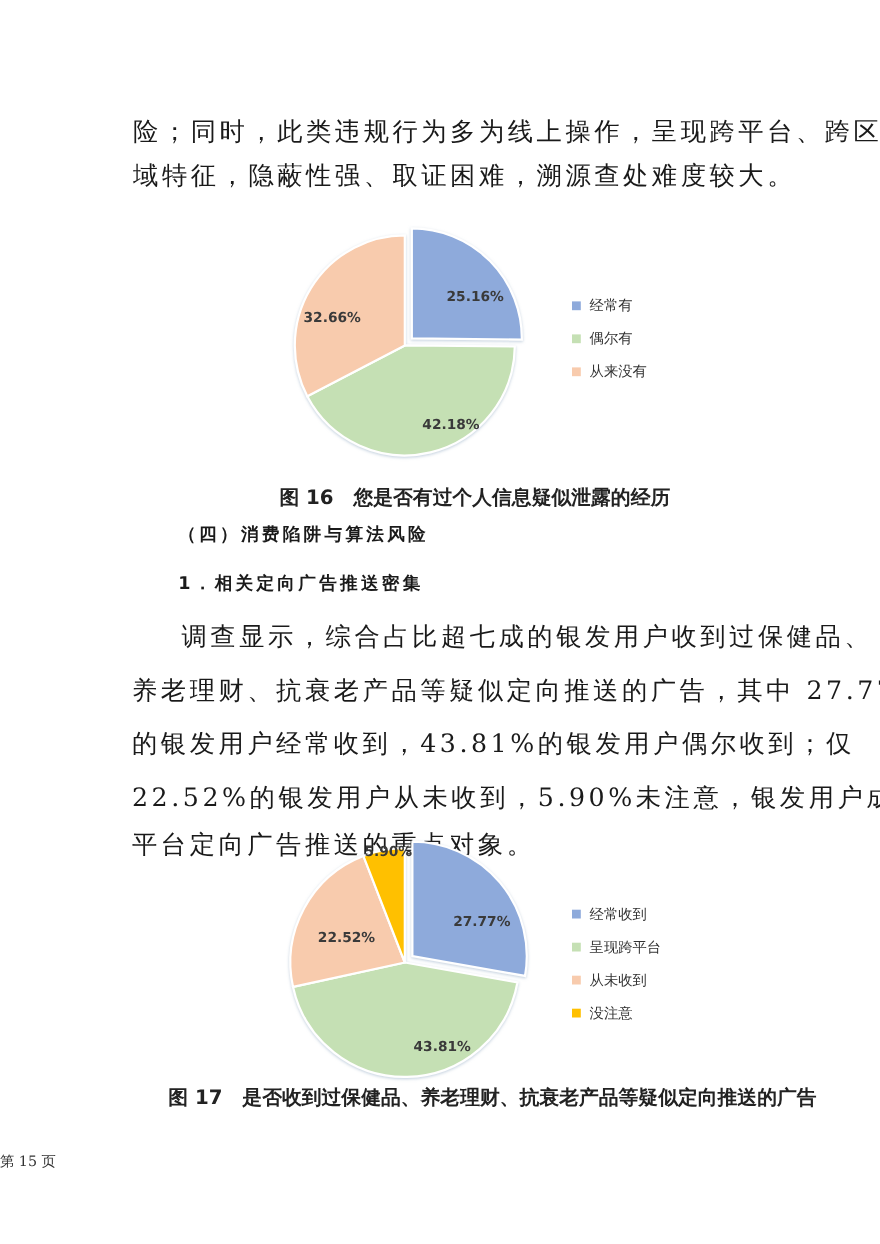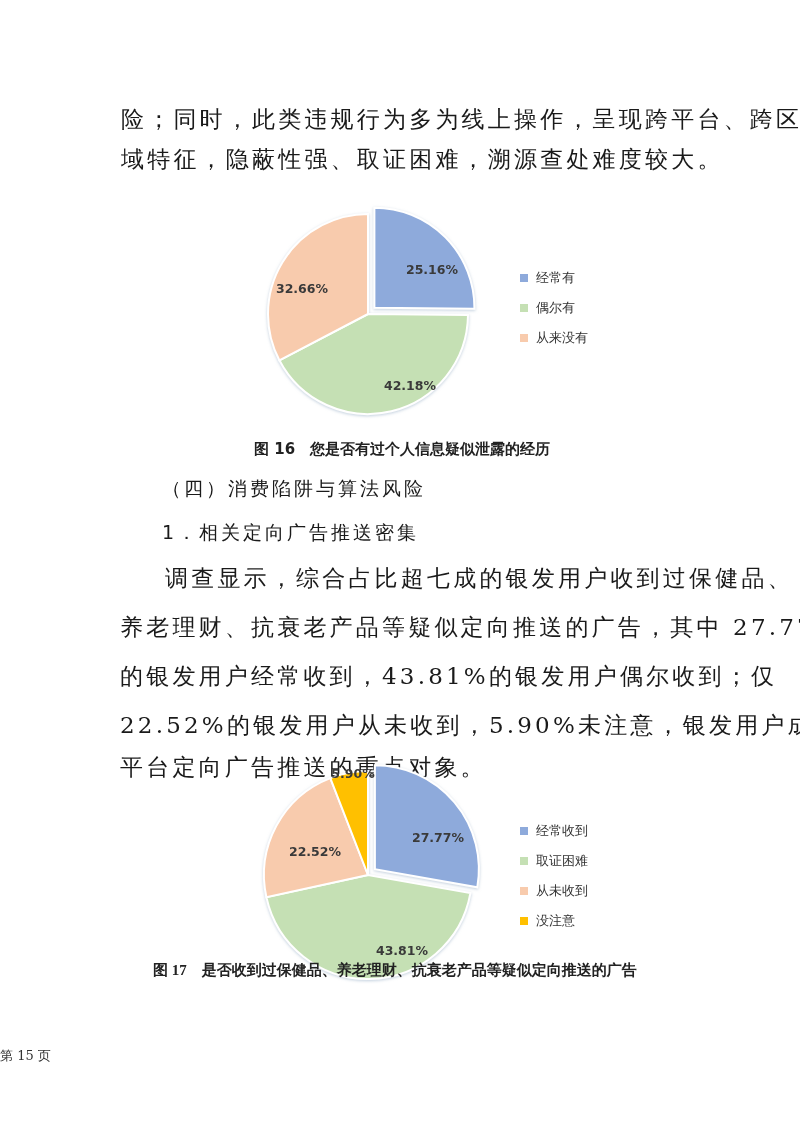--- a/index.html
+++ b/index.html
@@ -1,20 +1,20 @@
 <!DOCTYPE html>
 <html><head>
   <meta charset="utf-8">
   <style>
     html, body { margin: 0; padding: 0; background: #ffffff; }
     body { width: 800px; height: 1131px; position: relative; overflow: hidden;
            font-family: "DejaVu Serif", "Liberation Serif", serif; color: #1a1a1a; }
     .para-line { position: absolute; left: 120px; font-size: 23px; letter-spacing: 3.2px; white-space: nowrap; }
-    .heading { position: absolute; font-family: "DejaVu Sans", "Liberation Sans", sans-serif; font-weight: normal; font-size: 19px; letter-spacing: 3px; white-space: nowrap; }
-    .caption { position: absolute; font-family: "DejaVu Sans", "Liberation Sans", sans-serif; font-size: 15px; font-weight: bold; white-space: nowrap; color: #222; }
+    .heading { position: absolute; font-family: "DejaVu Sans", "Liberation Sans", sans-serif; font-weight: bold; font-size: 16px; letter-spacing: 3px; white-space: nowrap; }
+    .caption { position: absolute; font-family: "DejaVu Sans", "Liberation Sans", sans-serif; font-size: 18px; font-weight: bold; white-space: nowrap; color: #222; }
     .page-num { position: absolute; left: 0; right: 0; top: 1047px; text-align: left; font-size: 13px; color: #333; }
     .chart { position: absolute; }
     .chart svg { display: block; }
     .legend { position: absolute; font-family: Liberation Mono, monospace; font-size: 13px; color: #333; }
     .legend-item { display: flex; align-items: center; height: 30px; }
     .swatch { width: 8px; height: 8px; margin-right: 8px; display: inline-block; }
     .slice-label { font-family: "DejaVu Sans", "Liberation Sans", sans-serif; font-weight: bold; font-size: 12.5px; fill: #3a3a3a; }
   </style>
 </head>
 <body>
@@ -84,27 +84,27 @@
     <text class="slice-label" x="93" y="18" text-anchor="middle">5.90%</text>
   </svg>
 </div>
 <div class="legend" style="left:520px;top:816px;">
   <div class="legend-item">
     <span class="swatch" style="background:#8eaadb"></span>
     <span>经常收到</span>
   </div>
   <div class="legend-item">
     <span class="swatch" style="background:#c5e0b4"></span>
-    <span>取证困难</span>
+    <span>呈现跨平台</span>
   </div>
   <div class="legend-item">
     <span class="swatch" style="background:#f8cbad"></span>
     <span>从未收到</span>
   </div>
   <div class="legend-item">
     <span class="swatch" style="background:#ffc000"></span>
     <span>没注意</span>
   </div>
 </div>
 
-<div class="caption" style="left:153px;top:961px;font-family:Liberation Serif, serif;">图 17　是否收到过保健品、养老理财、抗衰老产品等疑似定向推送的广告</div>
+<div class="caption" style="left:153px;top:986px;">图 17　是否收到过保健品、养老理财、抗衰老产品等疑似定向推送的广告</div>
 
 <div class="page-num">第 15 页</div>
 
 </body></html>

